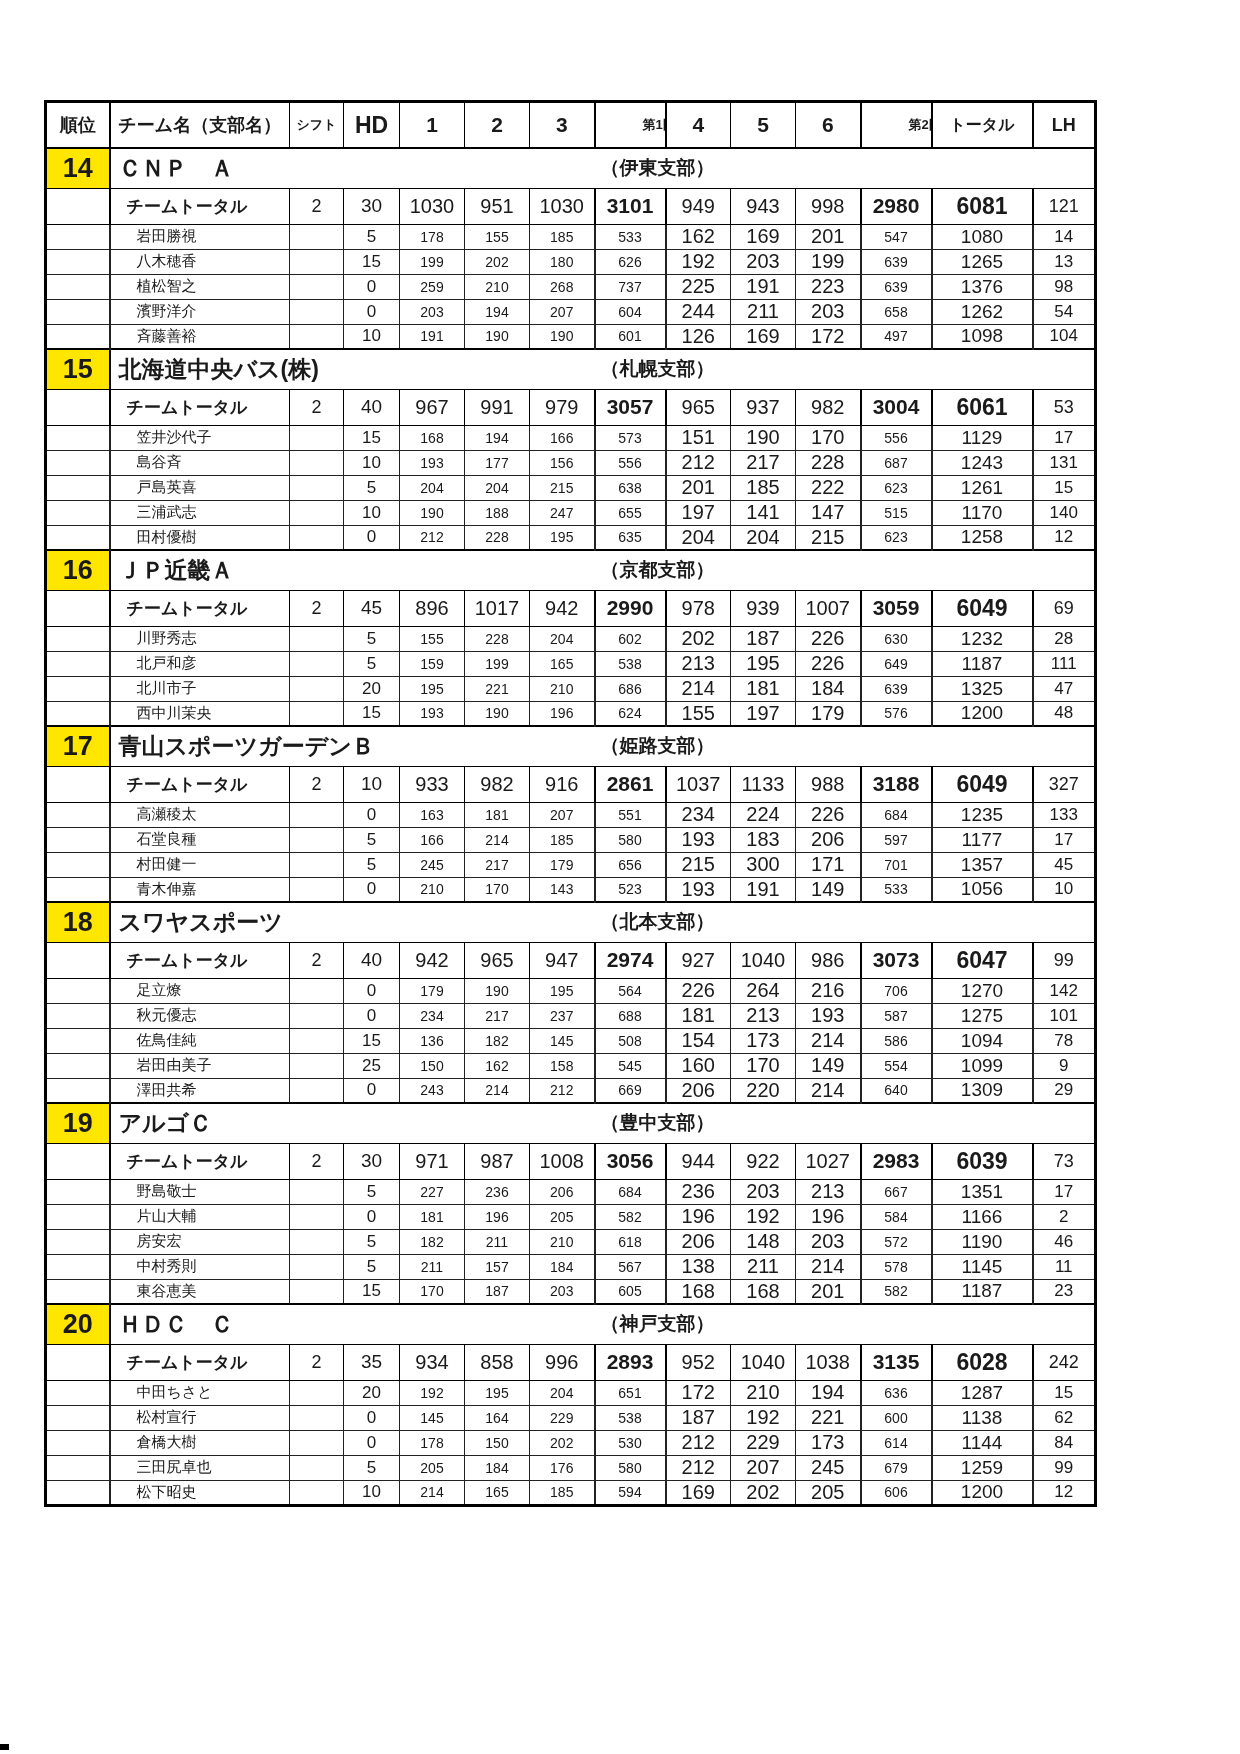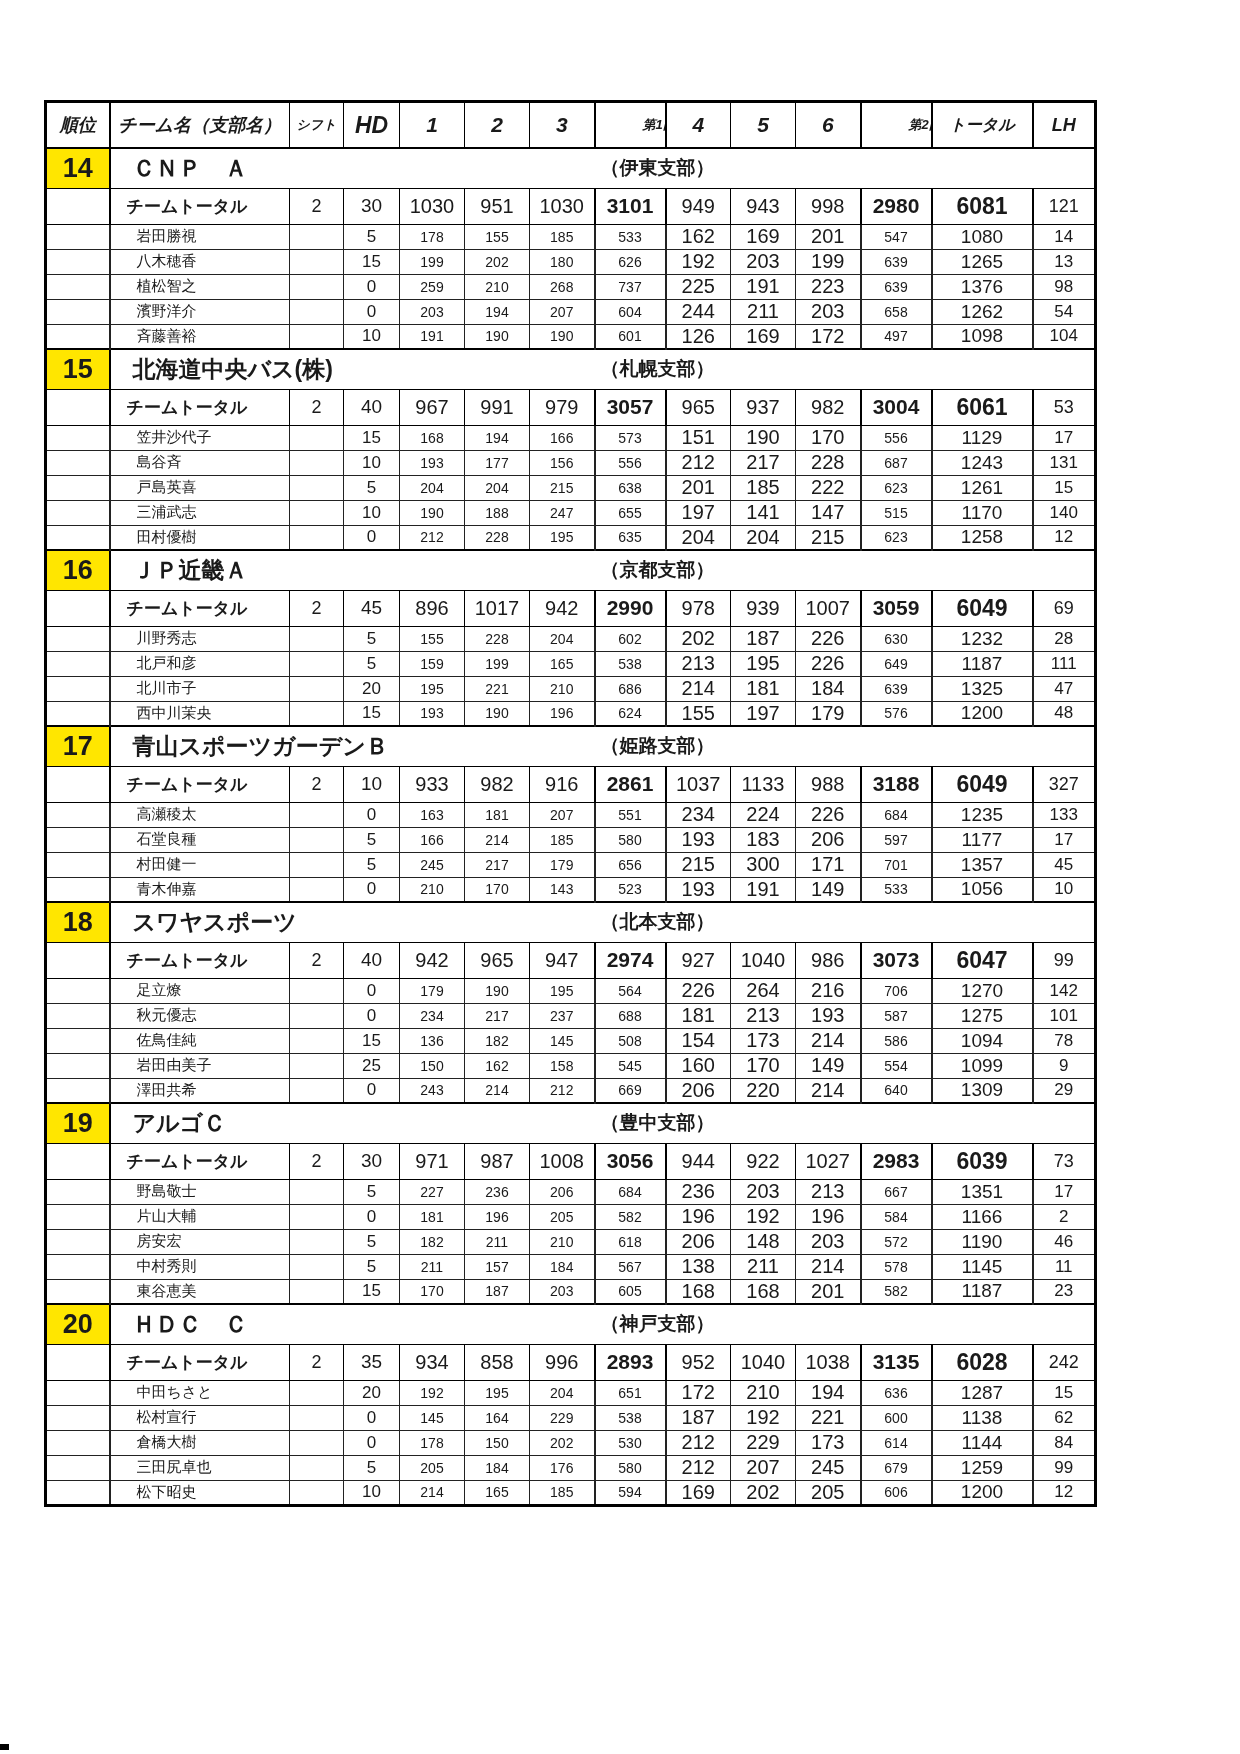--- a/index.html
+++ b/index.html
@@ -10,34 +10,34 @@
   table.results{
     position:absolute;left:44px;top:100px;width:1050px;
     border-collapse:collapse;table-layout:fixed;border:3px solid #000;background:#fff;
   }
   td,th{border:1px solid #000;padding:0;text-align:center;vertical-align:middle;
         overflow:hidden;white-space:nowrap;}
   
   .results .k-name{border-left-width:2px;}
   .results .k-r1,.results .k-g4,.results .k-r2,.results .k-total,.results .k-lh{border-left-width:2.5px;}
   
-  .header-row th{height:44px;border-bottom:2px solid #000;font-weight:700;font-style:italic;}
+  .header-row th{height:44px;border-bottom:2px solid #000;font-weight:700;}
   .h-rank{font-size:18px;}
   .h-name{font-size:18px;}
   .h-shift{font-size:13px;font-weight:400;}
   .h-hd{font-size:23px;}
   .h-g1,.h-g2,.h-g3,.h-g4,.h-g5,.h-g6{font-size:21px;}
   .h-r1,.h-r2{font-size:13px;padding-left:47px;}
   .h-total{font-size:16px;}
   .h-lh{font-size:18px;}
   
   .team-name-row{height:40px;}
   .team-name-row td{border-top:2.5px solid #000;}
   .rank-badge{background:#ffe600;font-size:27px;font-weight:700;}
-  .team-name{font-size:23px;font-weight:700;text-align:left;padding-left:22px;border-right:0;}
+  .team-name{font-size:23px;font-weight:700;text-align:left;padding-left:8px;border-right:0;}
   .branch-name{font-size:19px;font-weight:700;text-align:left;padding-left:6px;border-left:0 !important;}
   
   .team-total-row{height:36px;}
   .team-total-row .k-name{font-size:17px;font-weight:700;text-align:left;padding-left:16px;}
   .team-total-row .k-shift{font-size:18px;}
   .team-total-row .k-hd{font-size:19px;}
   .team-total-row .k-g1,.team-total-row .k-g2,.team-total-row .k-g3,
   .team-total-row .k-g4,.team-total-row .k-g5,.team-total-row .k-g6{font-size:20px;}
   .team-total-row .k-r1,.team-total-row .k-r2{font-size:21px;font-weight:700;}
   .team-total-row .k-total{font-size:23px;font-weight:700;}

